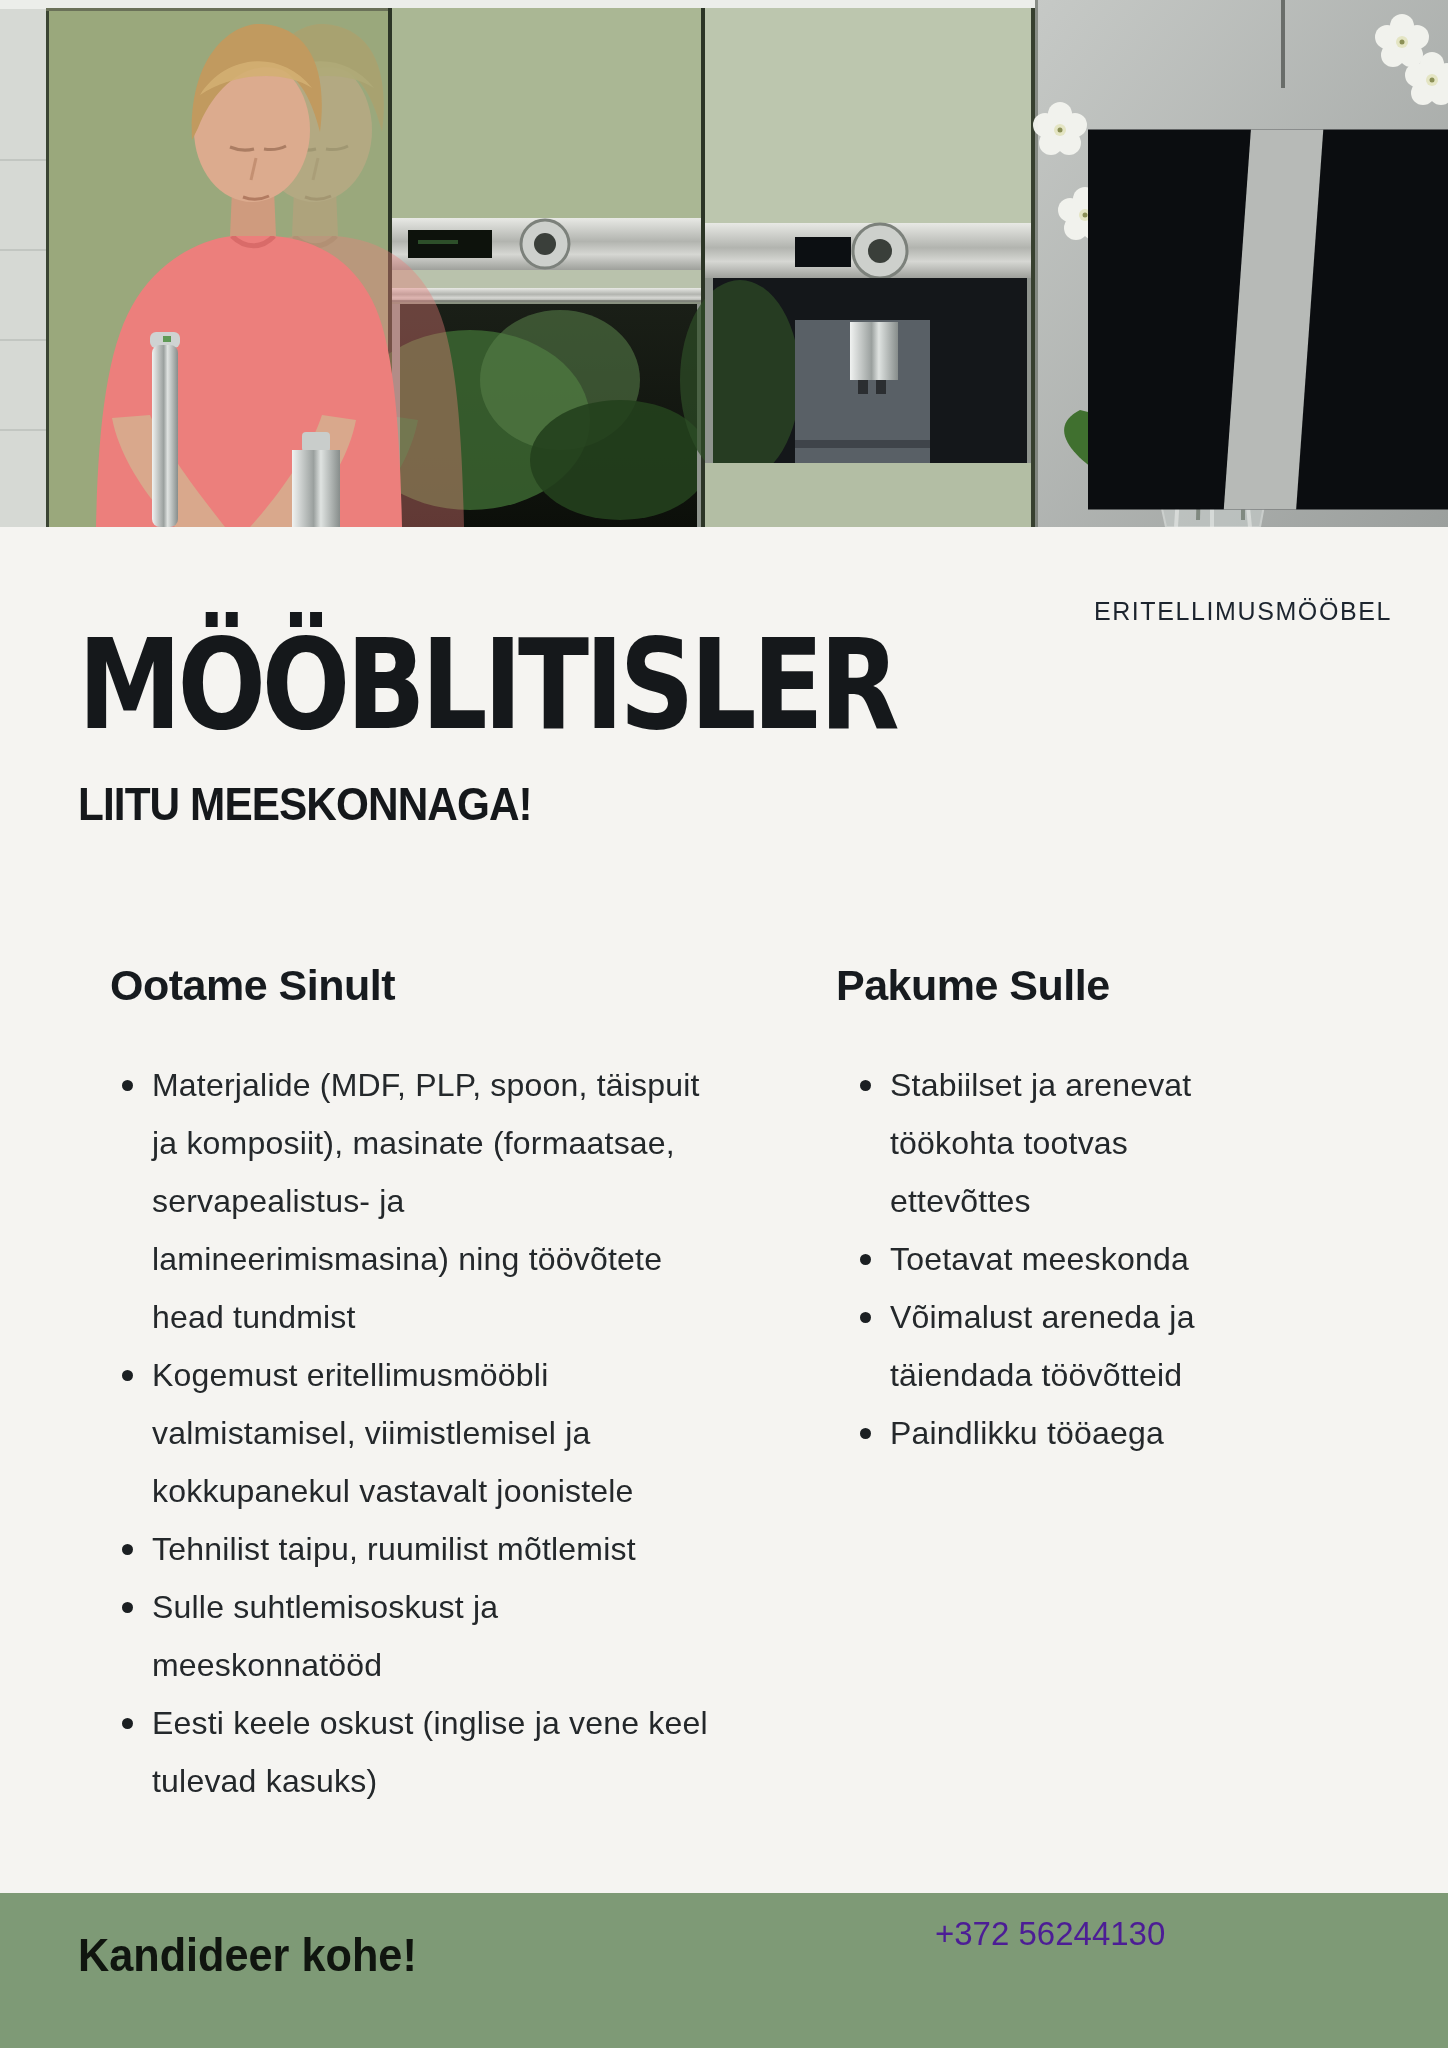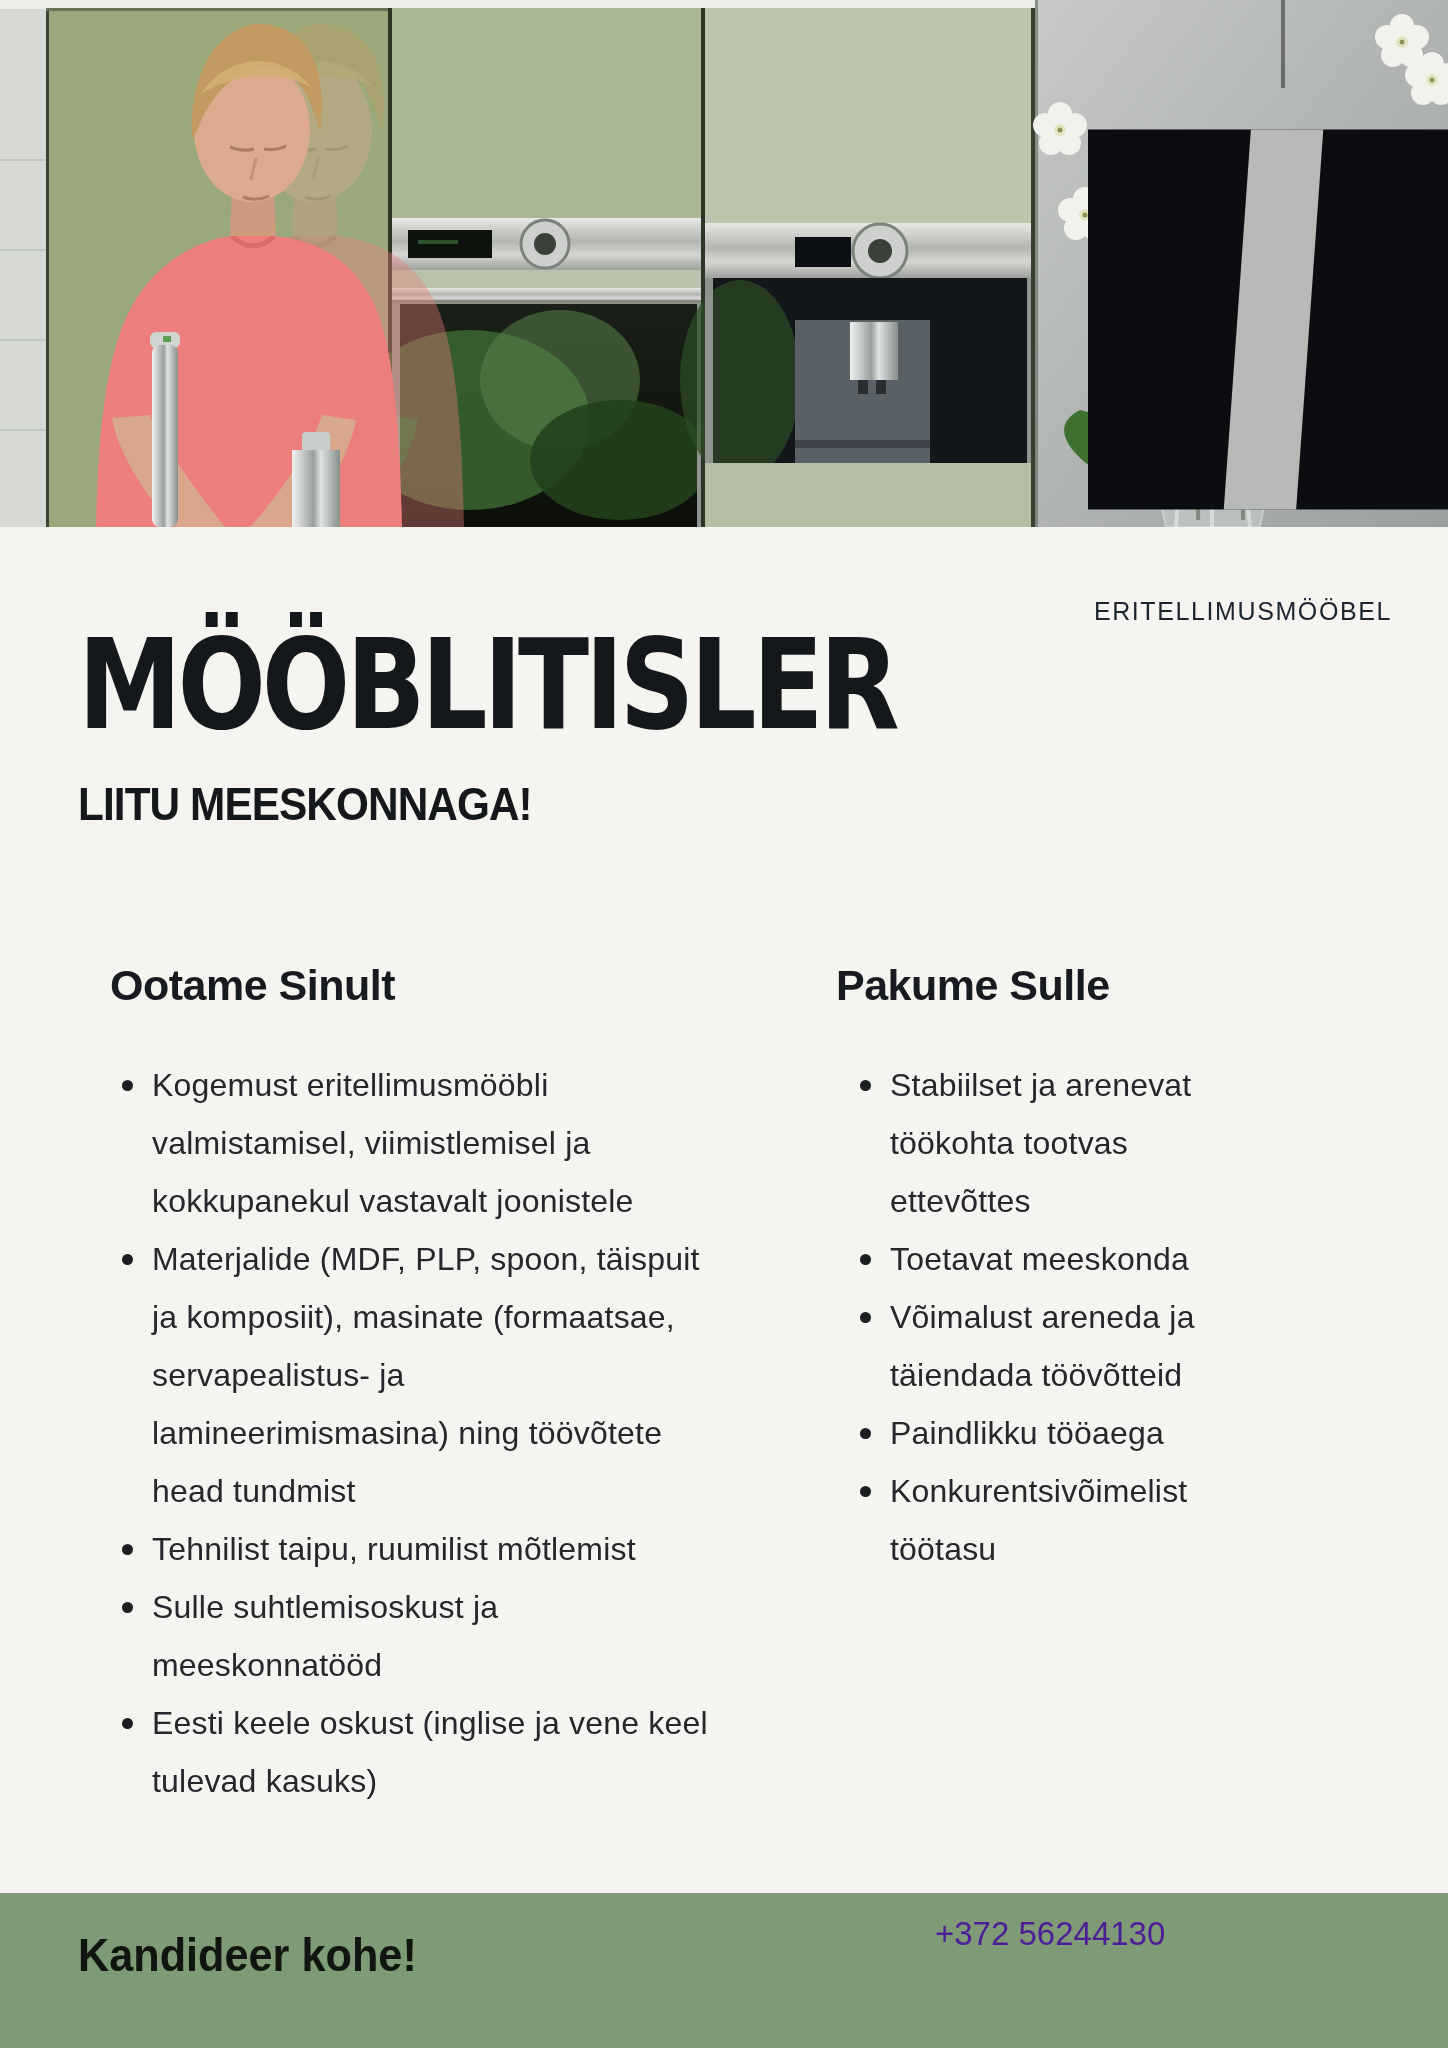--- a/index.html
+++ b/index.html
@@ -213,47 +213,45 @@
   </div>
 
   <div class="content">
     <h1 class="title">MÖÖBLITISLER</h1>
     <div class="subtitle">LIITU MEESKONNAGA!</div>
 
     <div class="cols">
       <div class="col-left">
         <h2 class="col-h">Ootame Sinult</h2>
         <ul class="blist">
-          <li><span class="li-text">Kogemust eritellimusmööbli
-valmistamisel, viimistlemisel ja
-kokkupanekul vastavalt joonistele</span></li>
           <li><span class="li-text">Materjalide (MDF, PLP, spoon, täispuit
 ja komposiit), masinate (formaatsae,
 servapealistus- ja
 lamineerimismasina) ning töövõtete
 head tundmist</span></li>
+          <li><span class="li-text">Kogemust eritellimusmööbli
+valmistamisel, viimistlemisel ja
+kokkupanekul vastavalt joonistele</span></li>
           <li><span class="li-text">Tehnilist taipu, ruumilist mõtlemist</span></li>
           <li><span class="li-text">Sulle suhtlemisoskust ja
 meeskonnatööd</span></li>
           <li><span class="li-text">Eesti keele oskust (inglise ja vene keel
 tulevad kasuks)</span></li>
         </ul>
       </div>
       <div class="col-right">
         <h2 class="col-h">Pakume Sulle</h2>
         <ul class="blist">
           <li><span class="li-text">Stabiilset ja arenevat
 töökohta tootvas
 ettevõttes</span></li>
           <li><span class="li-text">Toetavat meeskonda</span></li>
           <li><span class="li-text">Võimalust areneda ja
 täiendada töövõtteid</span></li>
           <li><span class="li-text">Paindlikku tööaega</span></li>
-          <li><span class="li-text">Konkurentsivõimelist
-töötasu</span></li>
         </ul>
       </div>
     </div>
   </div>
 
   <div class="footer">
     <div class="cta">Kandideer kohe!</div>
     <div class="contacts">
       <div>+372 56244130</div>
     </div>

